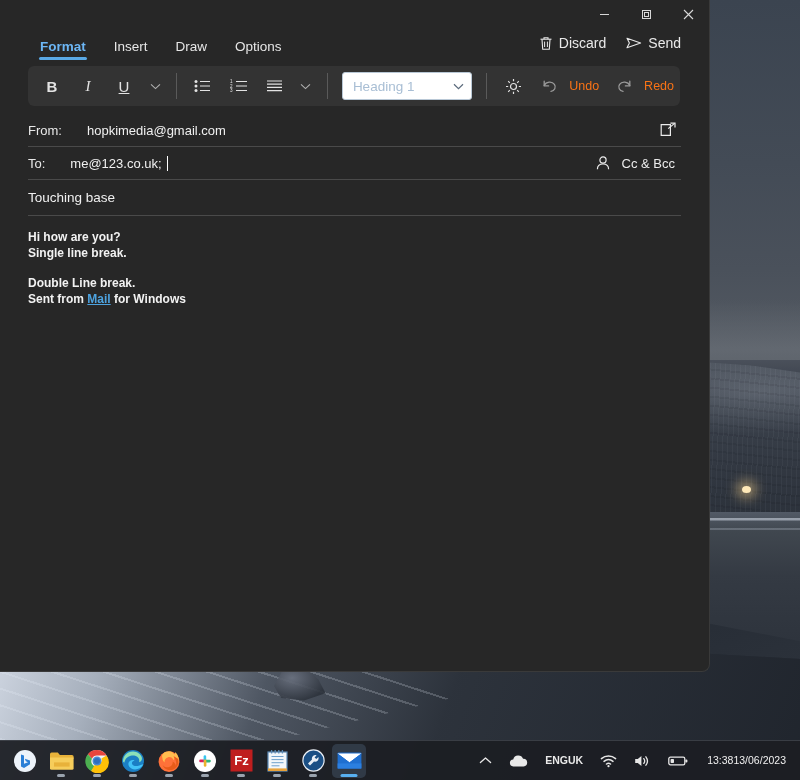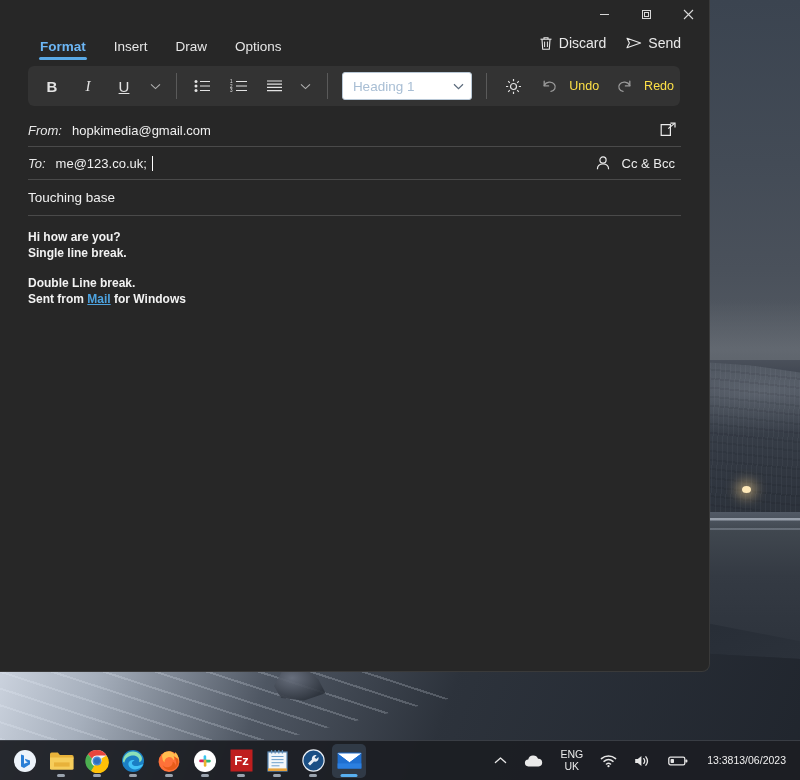--- a/index.html
+++ b/index.html
@@ -149,31 +149,31 @@
   .tb-sep {
     width: 1px; height: 26px; background: #5a5a5a; margin: 0 8px;
   }
   .style-select {
     width: 138px; height: 28px; margin: 0 6px;
     background: #ffffff; border: 1px solid #b9c8d6; border-radius: 3px;
     display: flex; align-items: center; justify-content: space-between;
     padding: 0 7px 0 10px; color: #a8bed4; font-size: 13.5px; cursor: default;
   }
   .style-select .sel-chev { color: #5b6b7c; font-size: 10px; }
-  .tb-label { font-size: 12.5px; color: #fde047; margin-left: 2px; }
+  .tb-label { font-size: 12.5px; color: #f97316; margin-left: 2px; }
   .tb-group { display: flex; align-items: center; }
 
   
   .field-row {
     position: relative; margin: 0 28px; height: 33px;
     display: flex; align-items: center;
     border-bottom: 1px solid #4a4a4a;
   }
   .field-row.first { margin-top: 8px; }
-  .field-label { font-size: 13px; color: #e8e8e8; margin-right: 10px; font-style: italic; }
+  .field-label { font-size: 13px; color: #e8e8e8; margin-right: 25px; }
   .field-value { font-size: 13px; color: #f0f0f0; }
   .caret {
     display: inline-block; width: 1px; height: 15px; background: #ffffff;
     margin-left: 5px; vertical-align: -3px;
   }
   .row-right {
     margin-left: auto; display: flex; align-items: center; 
   }
   .row-icon-btn {
     width: 26px; height: 24px; display: flex; align-items: center; justify-content: center;
@@ -223,22 +223,22 @@
 
   .tray {
     margin-left: auto; display: flex; align-items: center; gap: 9px;
     padding-right: 8px; color: #e6e6e6;
   }
   .tray-item {
     display: flex; align-items: center; justify-content: center;
     padding: 3px 4px; border-radius: 4px; cursor: default;
   }
   .tray-lang {
-    display: flex; flex-direction: column; align-items: center;
-    font-size: 10.5px; line-height: 11.5px; color: #eaeaea;
+    display: flex; flex-direction: row; align-items: center;
+    font-size: 10.5px; line-height: 11.5px; color: #eaeaea; font-weight: bold;
   }
   .tray-clock {
     display: flex; flex-direction: row; align-items: flex-end;
     font-size: 10.5px; line-height: 12.5px; color: #f0f0f0;
     padding: 2px 6px; border-radius: 4px; cursor: default;
   }
 
   svg { display: block; }
 </style>
 </head>

